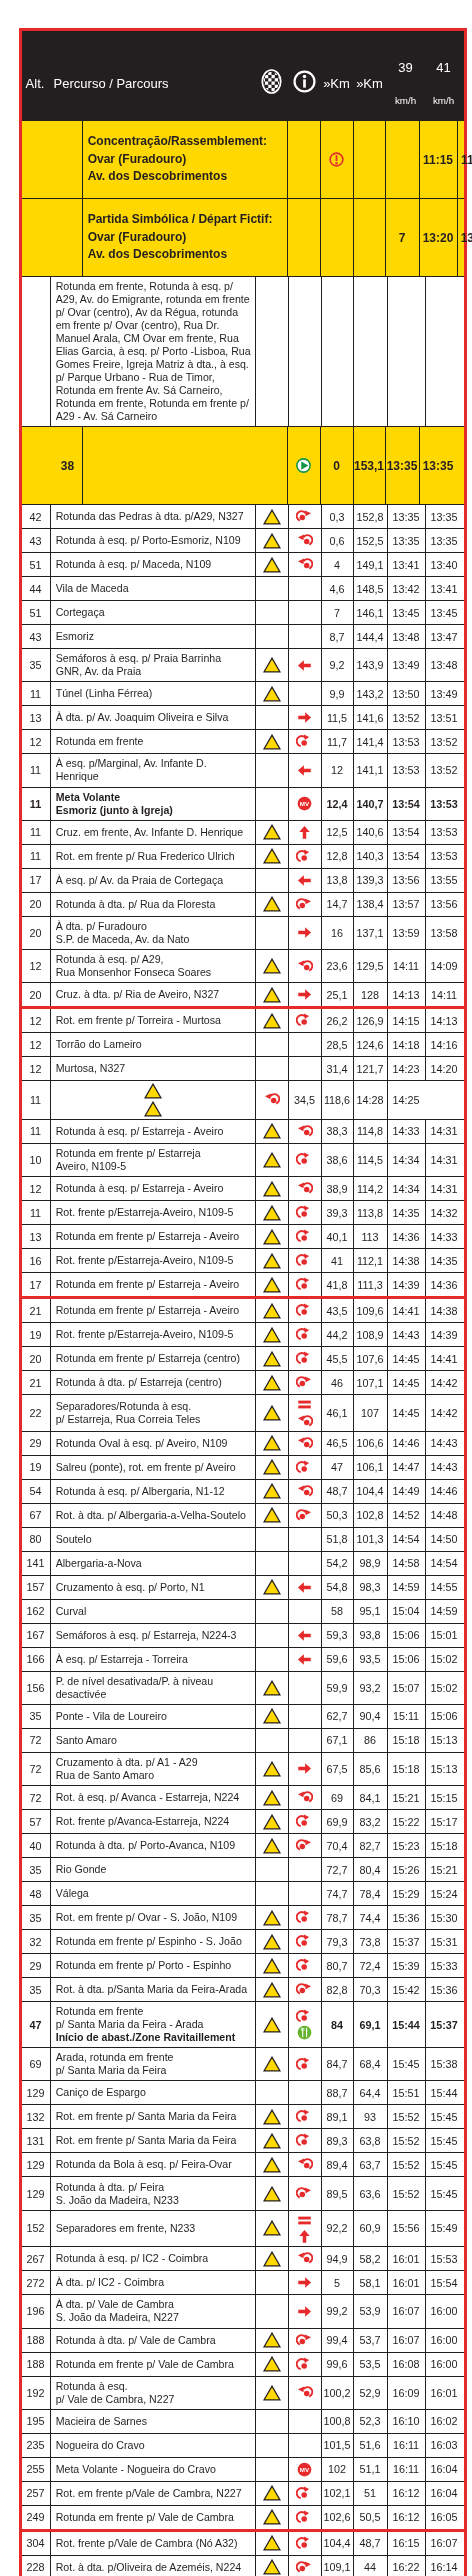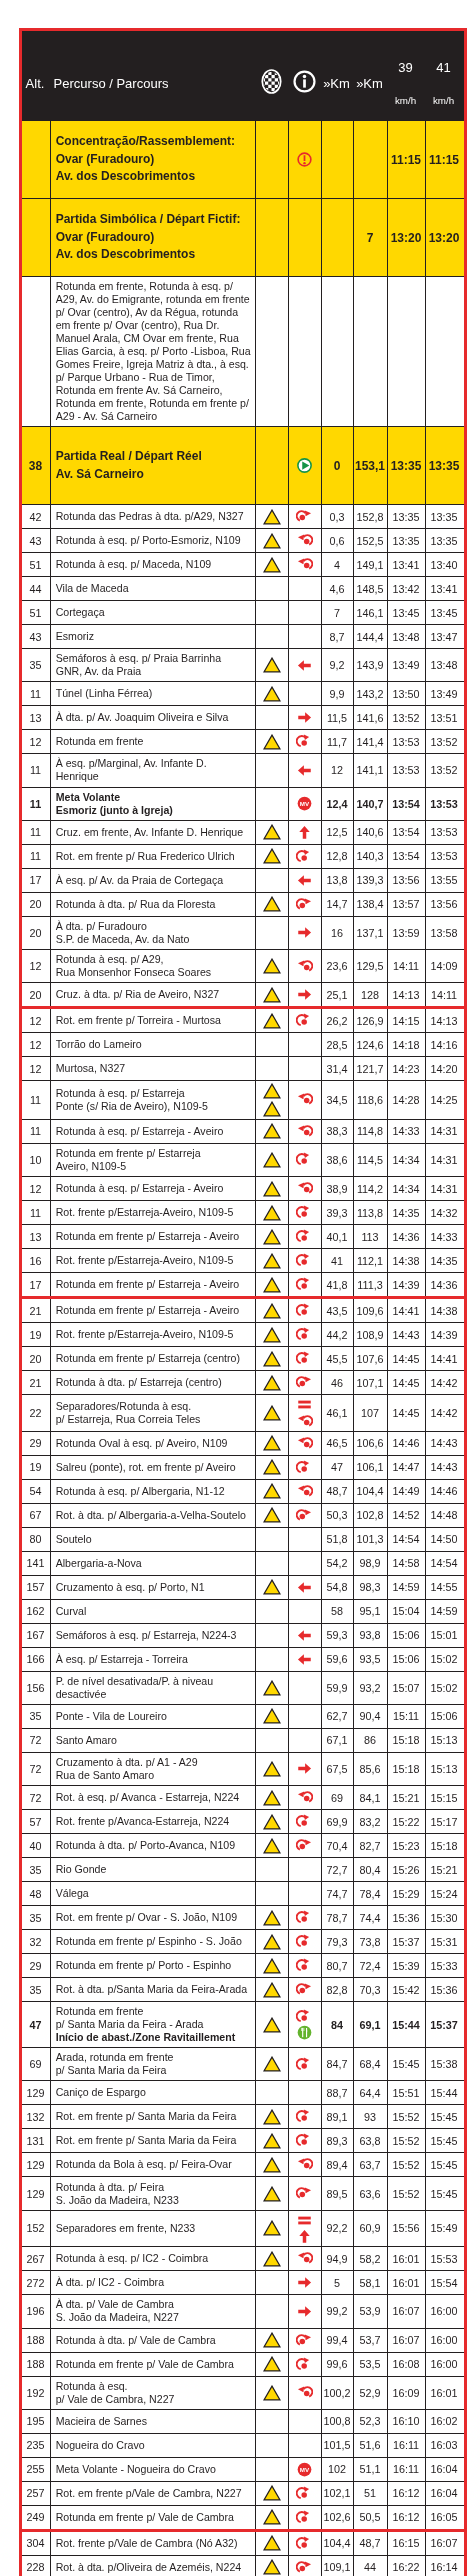--- a/index.html
+++ b/index.html
@@ -15,21 +15,21 @@
   
   .row{border-top:1px solid #231f20;min-height:23px;}
   .row.sec{border-top:3.1px solid #e62a2c;}
   .row.y{background:#ffd800;font-weight:bold;}
   .row.b{font-weight:bold;}
   .cell{display:flex;align-items:center;justify-content:center;font-size:10.8px;}
   .cell + .cell{border-left:1px solid #231f20;}
   .desc{justify-content:flex-start;padding:3.1px 2.1px 3.1px 5.2px;}
   .desc span{white-space:pre-line;line-height:13px;font-size:10.6px;}
   .row.y .desc span{font-size:12px;line-height:17.5px;}
-  .row.y{min-height:77px;}
+  .row.y{min-height:77px;padding-left:32px;}
   .row .cell.nums{font-size:10.8px;}
   .row.y .cell.nums{font-size:12px;}
   .icons{display:flex;flex-direction:column;align-items:center;justify-content:center;gap:1.5px;padding:2.1px 0;}
   .icons svg{width:18px;height:16px;display:block;}
   .icons svg.dir{width:17px;height:15px;}
   b{font-weight:bold;}
 </style>
 </head>
 <body>
 
@@ -169,24 +169,20 @@
           <span></span>
         </div>
         <div class="cell nums">
           <span></span>
         </div>
       </div>
       <div class="grid row y">
         <div class="cell nums">
           <span>38</span>
         </div>
-        <div class="cell desc">
-          <span>Partida Real / Départ Réel
-Av. Sá Carneiro</span>
-        </div>
         <div class="cell icons"></div>
         <div class="cell icons">
           <span>
             <svg class="dir" viewBox="0 0 24 24">
               <circle cx="12" cy="12" r="10.6" fill="#fff" stroke="#149447" stroke-width="2.5"></circle>
               <polygon points="8.4,5.4 19.8,12 8.4,18.6" fill="#149447"></polygon>
             </svg>
           </span>
         </div>
         <div class="cell nums">
@@ -878,24 +874,20 @@
           <span>14:23</span>
         </div>
         <div class="cell nums">
           <span>14:20</span>
         </div>
       </div>
       <div class="grid row">
         <div class="cell nums">
           <span>11</span>
         </div>
-        <div class="cell desc">
-          <span>Rotunda à esq. p/ Estarreja
-Ponte (s/ Ria de Aveiro), N109-5</span>
-        </div>
         <div class="cell icons">
           <span>
             <svg viewBox="0 0 24 22">
               <polygon points="12,1.5 23,20.5 1,20.5" fill="#ffd800" stroke="#231f20" stroke-width="1.7"></polygon>
             </svg>
           </span>
           <span>
             <svg viewBox="0 0 24 22">
               <polygon points="12,1.5 23,20.5 1,20.5" fill="#ffd800" stroke="#231f20" stroke-width="1.7"></polygon>
             </svg>

